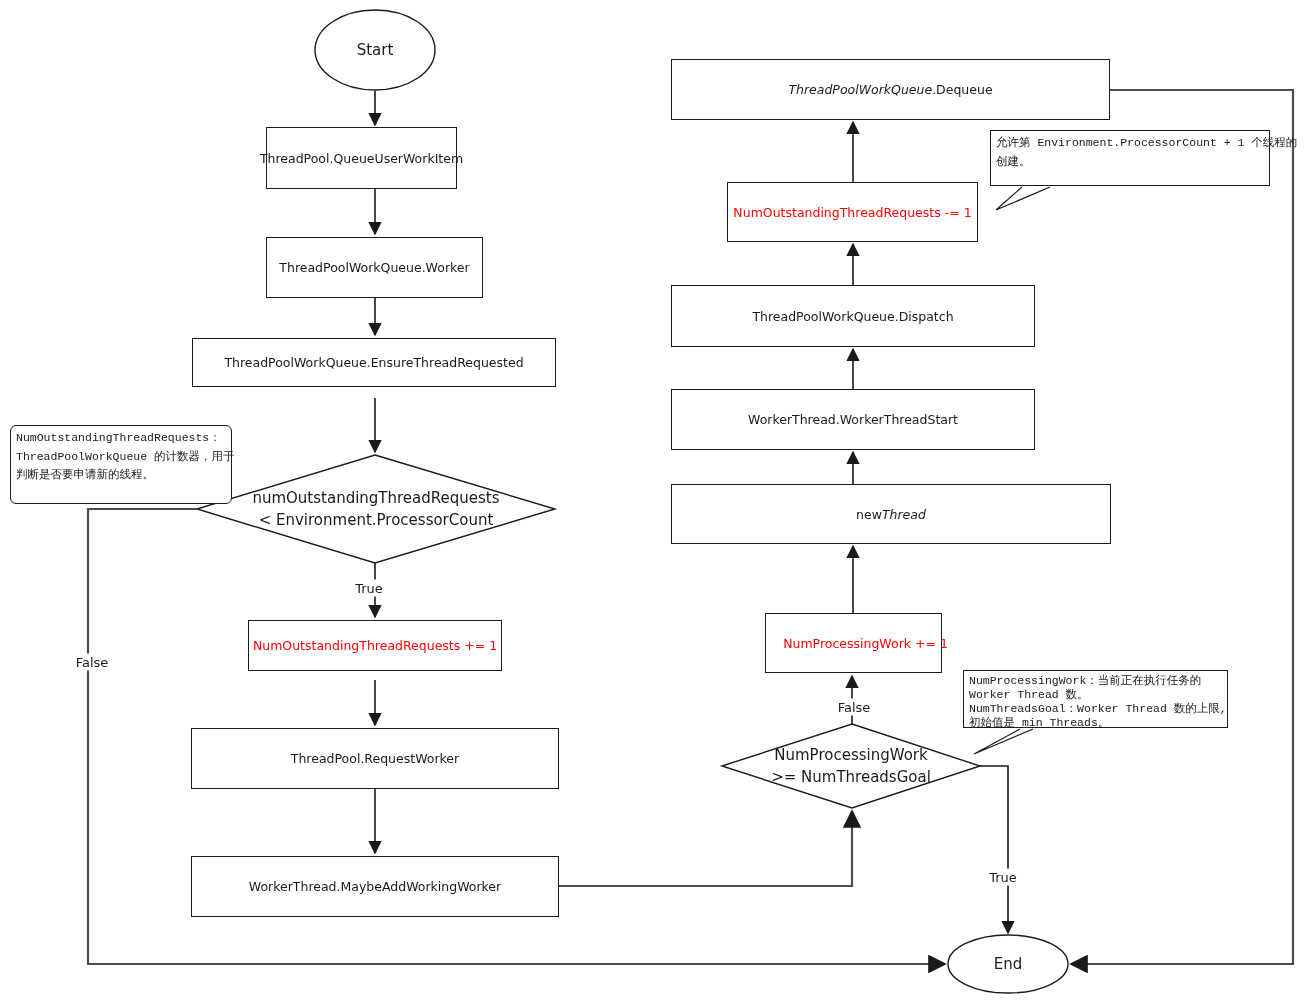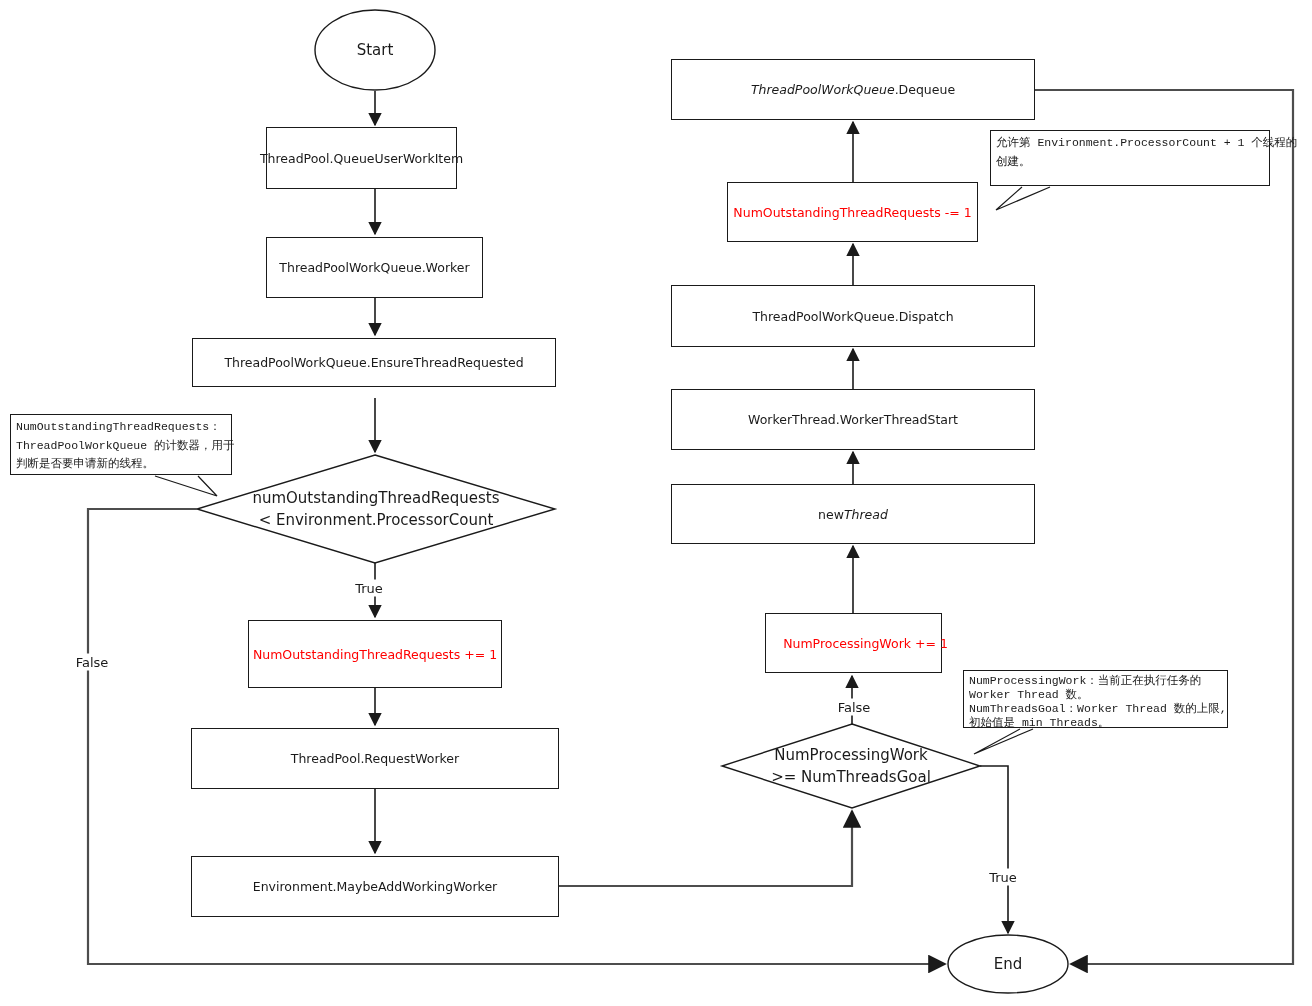--- a/index.html
+++ b/index.html
@@ -76,52 +76,52 @@
     <path class="tail" d="M1022,187 L996,210 L1050,187"></path>
     <path class="tail" d="M1020,729 L974,754 L1033,729"></path>
   </svg>
 
   <div class="shape-label" style="left:315px;top:10px;width:120px;height:80px;">Start</div>
   <div class="shape-label" style="left:948px;top:935px;width:120px;height:58px;">End</div>
 
   <div class="node" style="left:266px;top:127px;width:191px;height:62px;">ThreadPool.QueueUserWorkItem</div>
   <div class="node" style="left:266px;top:237px;width:217px;height:61px;">ThreadPoolWorkQueue.Worker</div>
   <div class="node" style="left:192px;top:338px;width:364px;height:49px;">ThreadPoolWorkQueue.EnsureThreadRequested</div>
-  <div class="node red-text" style="left:248px;top:620px;width:254px;height:68px;">NumOutstandingThreadRequests += 1</div>
+  <div class="node red-text" style="left:248px;top:620px;width:254px;height:51px;">NumOutstandingThreadRequests += 1</div>
   <div class="node" style="left:191px;top:728px;width:368px;height:61px;">ThreadPool.RequestWorker</div>
-  <div class="node" style="left:191px;top:856px;width:368px;height:61px;">Environment.MaybeAddWorkingWorker</div>
+  <div class="node" style="left:191px;top:856px;width:368px;height:61px;">WorkerThread.MaybeAddWorkingWorker</div>
 
-  <div class="node" style="left:671px;top:59px;width:364px;height:61px;">
+  <div class="node" style="left:671px;top:59px;width:439px;height:61px;">
     <span class="ital">ThreadPoolWorkQueue</span>
       <span>.Dequeue</span>
   </div>
   <div class="node red-text" style="left:727px;top:182px;width:251px;height:60px;">NumOutstandingThreadRequests -= 1</div>
   <div class="node" style="left:671px;top:285px;width:364px;height:62px;">ThreadPoolWorkQueue.Dispatch</div>
   <div class="node" style="left:671px;top:389px;width:364px;height:61px;">WorkerThread.WorkerThreadStart</div>
-  <div class="node" style="left:671px;top:484px;width:364px;height:60px;">
+  <div class="node" style="left:671px;top:484px;width:440px;height:60px;">
     <span>new </span>
       <span class="ital">Thread</span>
   </div>
   <div class="node red-text" style="left:765px;top:613px;width:177px;height:60px;padding-left:24px;">NumProcessingWork += 1</div>
 
   <div class="shape-label" style="left:722px;top:724px;width:258px;height:84px;">
     <div>NumProcessingWork</div>
     <div>&gt;= NumThreadsGoal</div>
   </div>
   <div class="shape-label" style="left:197px;top:455px;width:358px;height:108px;">
     <div>numOutstandingThreadRequests</div>
     <div>&lt; Environment.ProcessorCount</div>
   </div>
 
   <div class="edge-label" style="left:369px;top:588px;">True</div>
   <div class="edge-label" style="left:92px;top:662px;">False</div>
   <div class="edge-label" style="left:854px;top:707px;">False</div>
   <div class="edge-label" style="left:1003px;top:877px;">True</div>
 
-  <div class="callout" style="left:10px;top:414px;width:222px;height:61px;">
+  <div class="callout" style="left:10px;top:425px;width:222px;height:79px;border-radius:6px;">
     <div class="cl-line">NumOutstandingThreadRequests：</div>
     <div class="cl-line">ThreadPoolWorkQueue 的计数器，用于</div>
     <div class="cl-line">判断是否要申请新的线程。</div>
   </div>
   <div class="callout" style="left:990px;top:130px;width:280px;height:56px;">
     <div class="cl-line">允许第 Environment.ProcessorCount + 1 个线程的</div>
     <div class="cl-line">创建。</div>
   </div>
   <div class="callout dense" style="left:963px;top:670px;width:265px;height:58px;">
     <div class="cl-line">NumProcessingWork：当前正在执行任务的</div>

